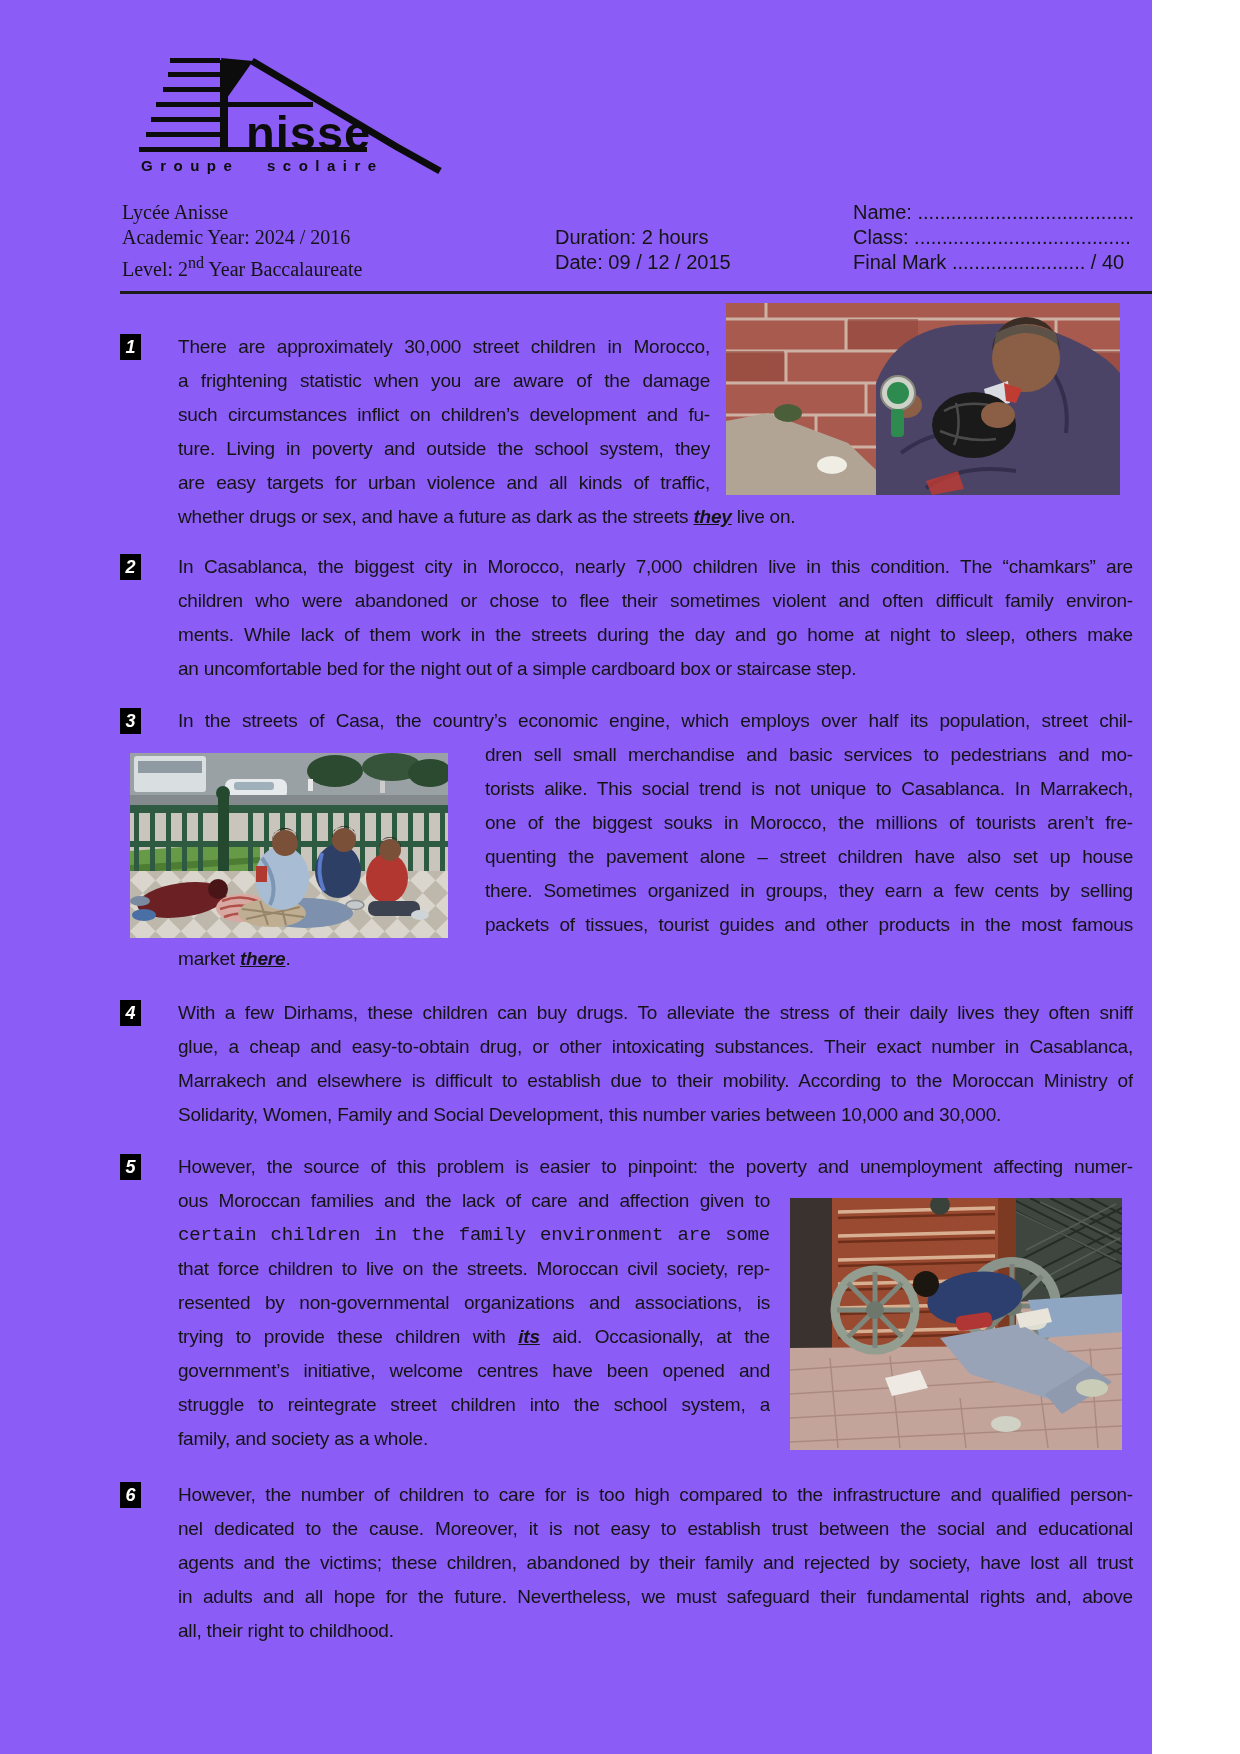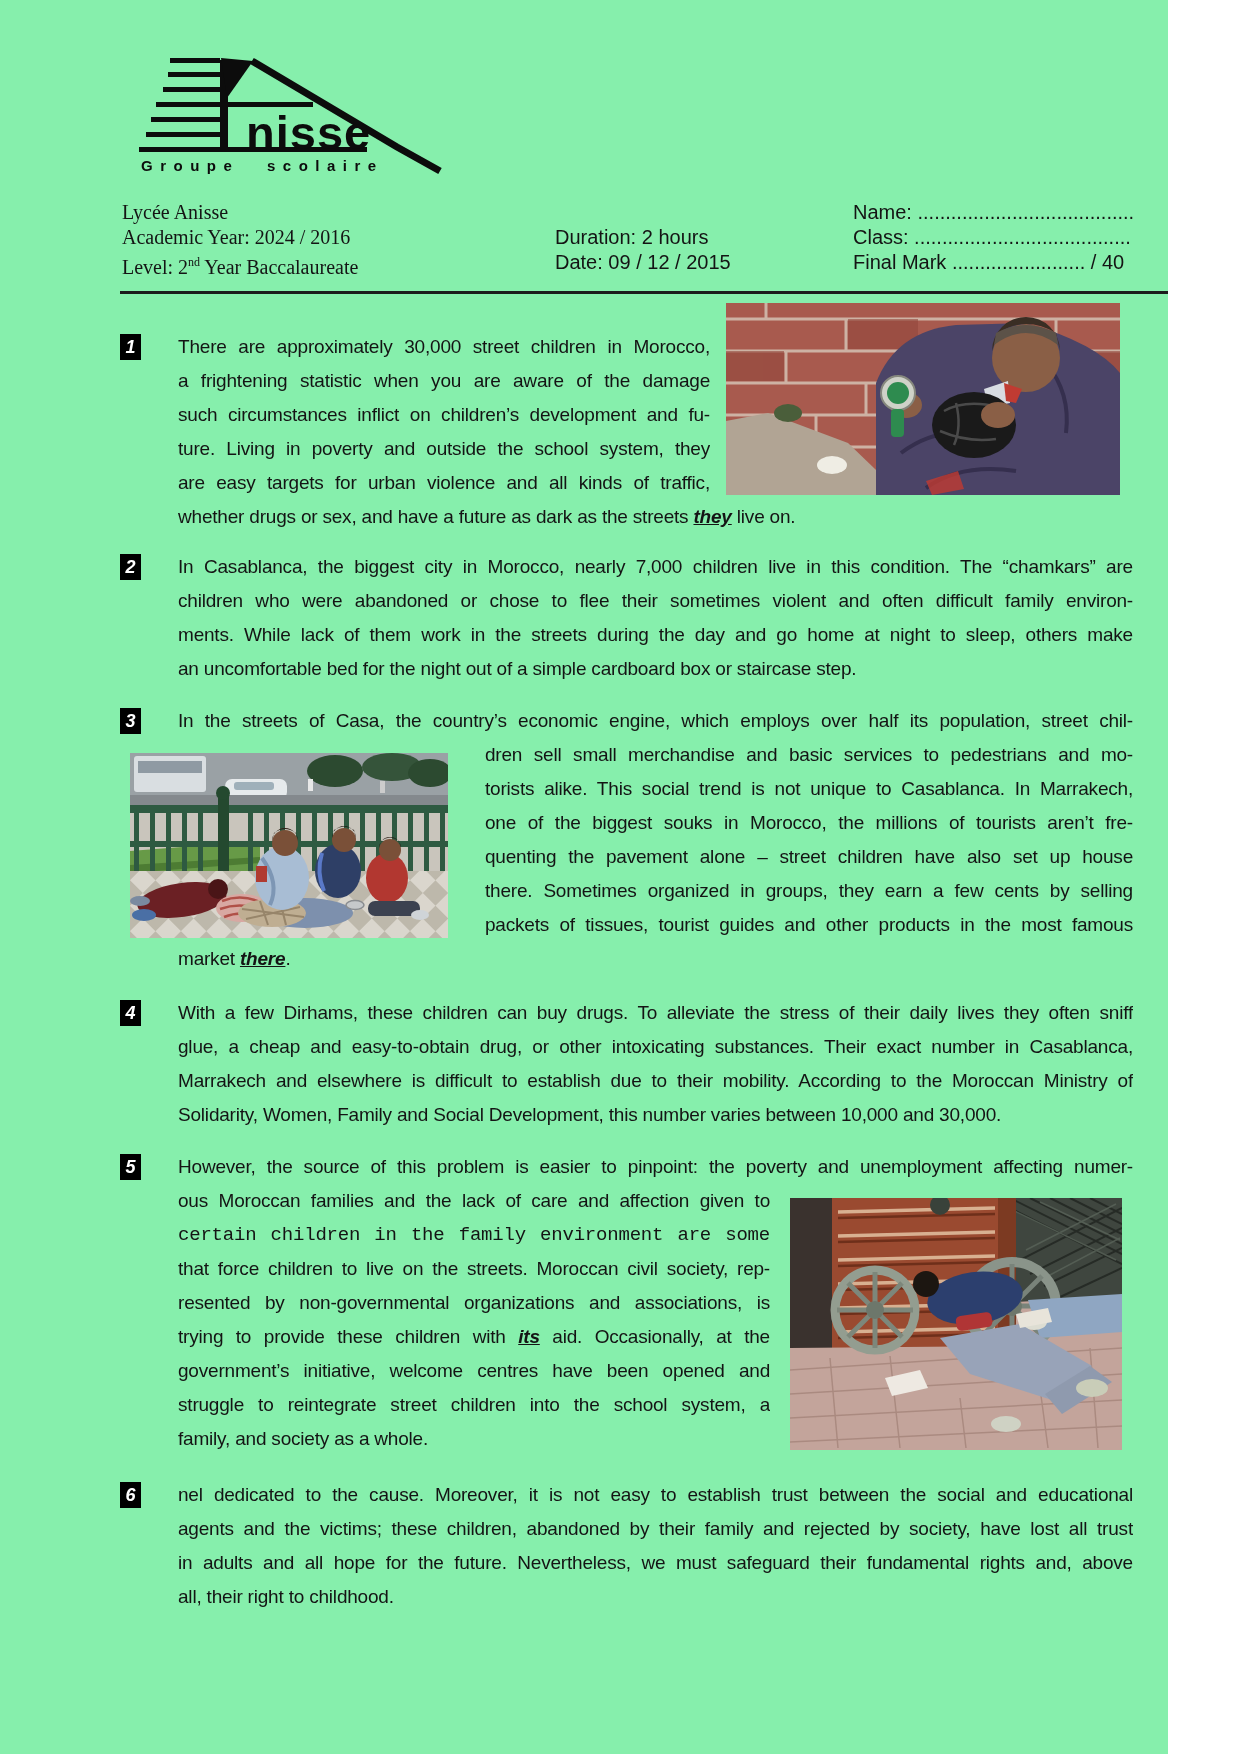--- a/index.html
+++ b/index.html
@@ -1,21 +1,21 @@
 <!DOCTYPE html>
 <html><head>
 <meta charset="utf-8">
 <style>
   html,body{margin:0;padding:0;background:#ffffff;}
-  .page{position:relative;width:1152px;height:1754px;background:#86efac;overflow:hidden;
-        font-family:"Liberation Sans","DejaVu Sans",sans-serif;color:#141414;padding-left:16px;}
+  .page{position:relative;width:1152px;height:1754px;background:#8b5cf6;overflow:hidden;
+        font-family:"Liberation Sans","DejaVu Sans",sans-serif;color:#141414;}
   
   .hcol{position:absolute;top:200px;font-size:20px;line-height:25px;white-space:nowrap;}
   #hcol1{left:122px;font-family:Liberation Serif, serif;} #hcol2{left:555px;} #hcol3{left:853px;}
-  .hcol sup{font-size:12px;}
+  .hcol sup{font-size:16px;}
   .rule{position:absolute;left:120px;top:291px;width:1091px;height:3px;background:#1c1c1c;}
   
   .para{position:absolute;left:178px;width:955px;font-size:19px;letter-spacing:-0.2px;}
   .tl{height:34px;line-height:34px;text-align:justify;text-align-last:justify;overflow:hidden;}
   .tl.last{text-align-last:left;}
   .em{font-weight:700;font-style:italic;text-decoration:underline;}
   .badge{position:absolute;left:-58px;top:4px;width:21px;height:26px;background:#000;color:#fff;
          font-style:italic;font-weight:700;font-size:18px;display:flex;align-items:center;justify-content:center;}
   .photo{position:absolute;}
   .photo svg{display:block;width:100%;height:100%;}
@@ -336,20 +336,21 @@
         <div class="tl" style="width: 592px; font-family: Liberation Mono, monospace;"><span>certain children in the family environment are some of the factors</span></div>
         <div class="tl" style="width: 592px;"><span>that force children to live on the streets. Moroccan civil society, rep-</span></div>
         <div class="tl" style="width: 592px;"><span>resented by non-governmental organizations and associations, is</span></div>
         <div class="tl" style="width: 592px;"><span>trying to provide these children with </span><span class="em">its</span><span> aid. Occasionally, at the</span></div>
         <div class="tl" style="width: 592px;"><span>government’s initiative, welcome centres have been opened and</span></div>
         <div class="tl" style="width: 592px;"><span>struggle to reintegrate street children into the school system, a</span></div>
         <div class="tl last" style="width: 592px;"><span>family, and society as a whole.</span></div>
       </div>
       <div class="para" style="top: 1478px;">
         <div class="badge">6</div>
+        <div class="tl"><span>However, the number of children to care for is too high compared to the infrastructure and qualified person-</span></div>
         <div class="tl"><span>nel dedicated to the cause. Moreover, it is not easy to establish trust between the social and educational</span></div>
         <div class="tl"><span>agents and the victims; these children, abandoned by their family and rejected by society, have lost all trust</span></div>
         <div class="tl"><span>in adults and all hope for the future. Nevertheless, we must safeguard their fundamental rights and, above</span></div>
         <div class="tl last"><span>all, their right to childhood.</span></div>
       </div>
     </div>
 
 </div>
 
 </body></html>

